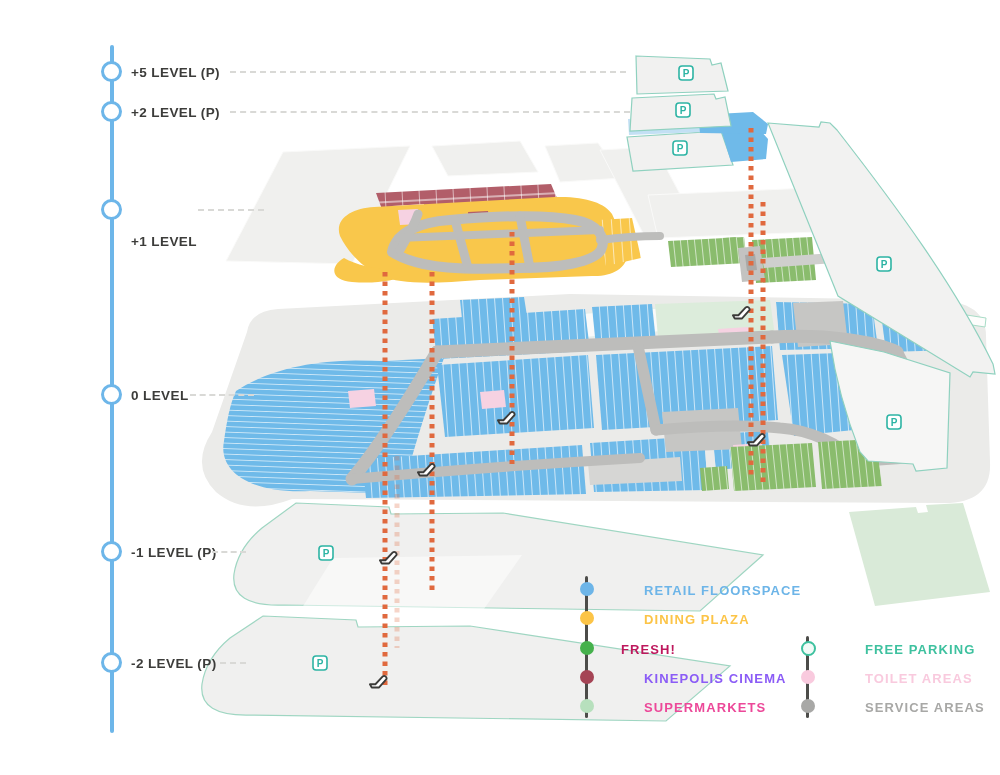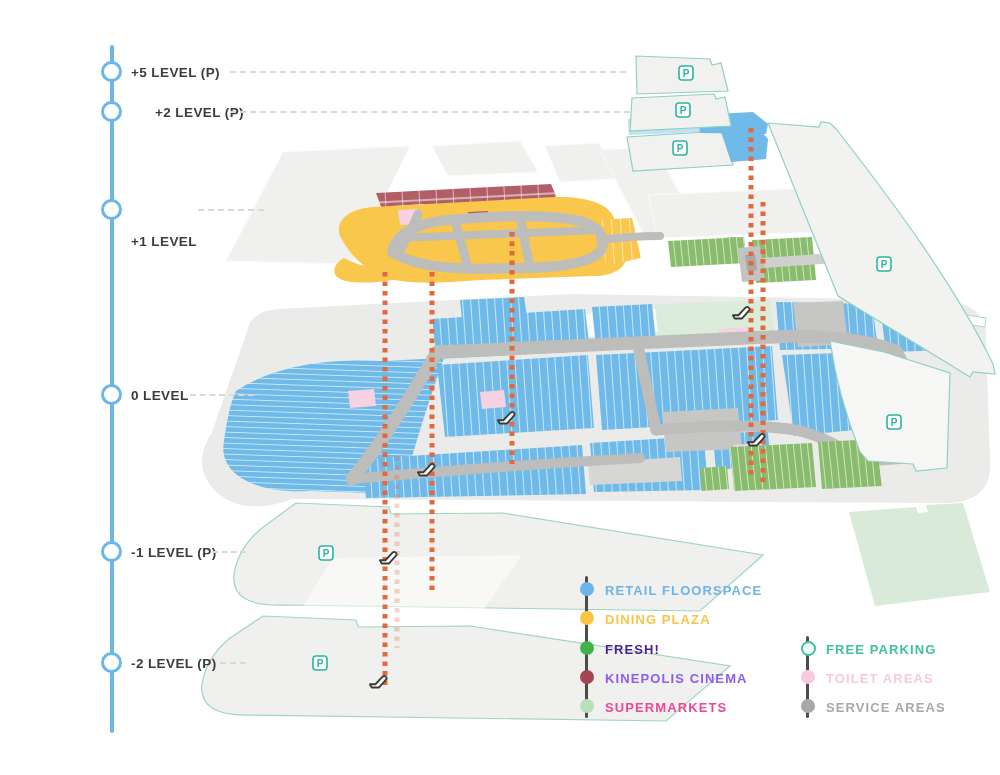--- a/index.html
+++ b/index.html
@@ -12,21 +12,21 @@
   .lvl-dot{position:absolute;width:15px;height:15px;border:3.5px solid #6db6e9;
            border-radius:50%;background:#fff;}
   .lvl-label{position:absolute;font-size:13.5px;font-weight:bold;color:#3c3c3a;
              letter-spacing:.4px;white-space:nowrap;}
   .leader{position:absolute;height:0;border-top:2px dashed #d9d9d6;}
   
   .lg-line{position:absolute;width:3px;background:#4c4c49;border-radius:2px;}
   .lg-dot{position:absolute;width:14px;height:14px;border-radius:50%;}
   .lg-dot.outlined{width:11px;height:11px;border:2.5px solid #3ec19f;background:#f2faf7;}
   .lg-label{position:absolute;font-size:13px;font-weight:bold;letter-spacing:1.1px;
-            white-space:nowrap;}
+            white-space:nowrap;margin-left:39px;}
   
   .pi rect{fill:#fff;stroke:#2db4a4;stroke-width:1.6;}
   .pi text{fill:#2db4a4;font-family:"Liberation Sans",sans-serif;font-size:10px;
            font-weight:bold;text-anchor:middle;}
   .corridor{fill:none;stroke:#bdbdbb;stroke-linecap:round;stroke-linejoin:round;}
   .dots{fill:none;stroke:#e0693e;stroke-width:5;stroke-dasharray:4.5 5;}
   .slab{fill:#f1f1f0;stroke:#8fd1bf;stroke-width:1.2;}
   .ctx{fill:#f0f0ee;stroke:#fafaf9;stroke-width:1;}
 </style>
 </head>
@@ -222,21 +222,21 @@
   <div class="axis-line"></div>
 
   <div class="lvl-dot" style="left:101px;top:61px;"></div>
   <div class="lvl-dot" style="left:101px;top:101px;"></div>
   <div class="lvl-dot" style="left:101px;top:199px;"></div>
   <div class="lvl-dot" style="left:101px;top:384px;"></div>
   <div class="lvl-dot" style="left:101px;top:541px;"></div>
   <div class="lvl-dot" style="left:101px;top:652px;"></div>
 
   <div class="lvl-label" style="left:131px;top:65px;">+5 LEVEL (P)</div>
-  <div class="lvl-label" style="left:131px;top:105px;margin-left:24px;">+2 LEVEL (P)</div>
+  <div class="lvl-label" style="left:131px;top:105px;">+2 LEVEL (P)</div>
   <div class="lvl-label" style="left:131px;top:203px;margin-top:31px;">+1 LEVEL</div>
   <div class="lvl-label" style="left:131px;top:388px;">0 LEVEL</div>
   <div class="lvl-label" style="left:131px;top:545px;">-1 LEVEL (P)</div>
   <div class="lvl-label" style="left:131px;top:656px;">-2 LEVEL (P)</div>
 
   <div class="leader" style="left:230px;top:71px;width:396px;"></div>
   <div class="leader" style="left:230px;top:111px;width:400px;"></div>
   <div class="leader" style="left:198px;top:209px;width:66px;"></div>
   <div class="leader" style="left:190px;top:394px;width:64px;"></div>
   <div class="leader" style="left:212px;top:551px;width:34px;"></div>
@@ -246,21 +246,21 @@
 <div>
   <div class="lg-line" style="left:585px;top:576px;height:142px;"></div>
 
   <div class="lg-dot" style="left: 580px; top: 582px; background-color: rgb(109, 181, 232);"></div>
   <div class="lg-label" style="left: 605px; top: 583px; color: rgb(109, 181, 232);">RETAIL FLOORSPACE</div>
 
   <div class="lg-dot" style="left: 580px; top: 611px; background-color: rgb(252, 196, 71);"></div>
   <div class="lg-label" style="left: 605px; top: 612px; color: rgb(252, 196, 71);">DINING PLAZA</div>
 
   <div class="lg-dot" style="left: 580px; top: 641px; background-color: rgb(69, 177, 76);"></div>
-  <div class="lg-label" style="left: 605px; top: 642px; color: #4c1d95;">FRESH!</div>
+  <div class="lg-label" style="left: 582px; top: 642px; color: #be185d;">FRESH!</div>
 
   <div class="lg-dot" style="left: 580px; top: 670px; background-color: rgb(165, 68, 85);"></div>
   <div class="lg-label" style="left: 605px; top: 671px; color: #8b5cf6; text-align: right;">KINEPOLIS CINEMA</div>
 
   <div class="lg-dot" style="left: 580px; top: 699px; background-color: rgb(183, 224, 189);"></div>
   <div class="lg-label" style="left: 605px; top: 700px; color: #ec4899;">SUPERMARKETS</div>
 
   <div class="lg-line" style="left:806px;top:636px;height:82px;"></div>
 
   <div class="lg-dot outlined" style="left: 801px; top: 641px; border-color: rgb(62, 193, 159);"></div>

